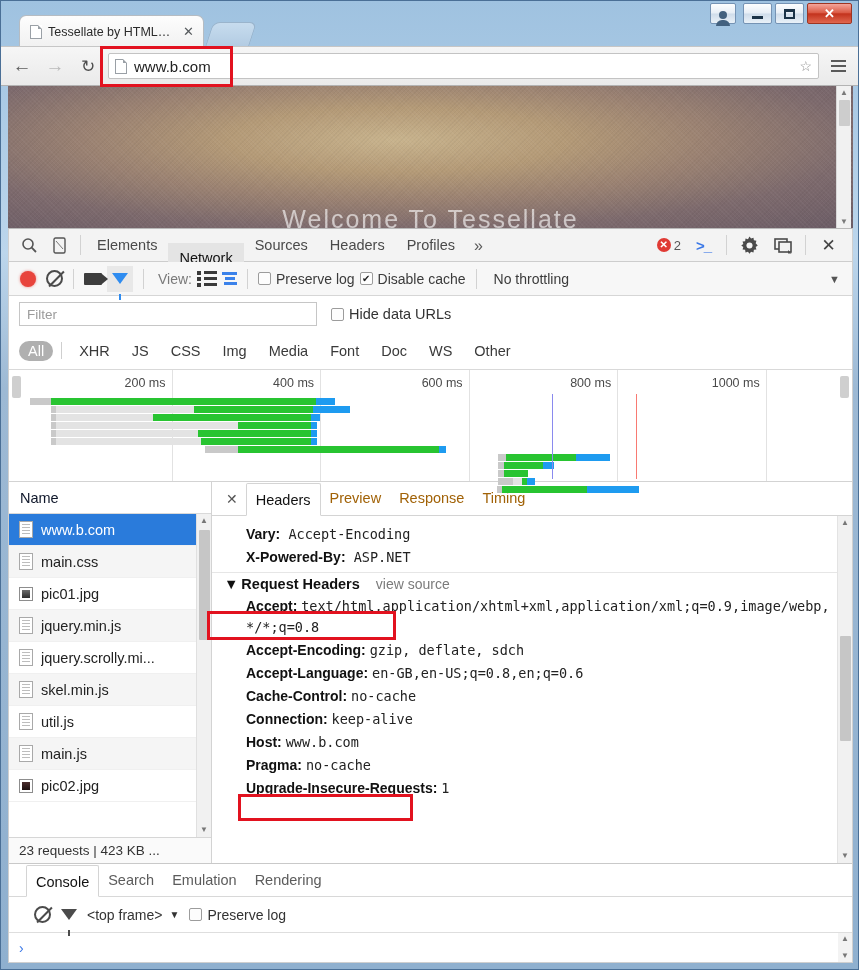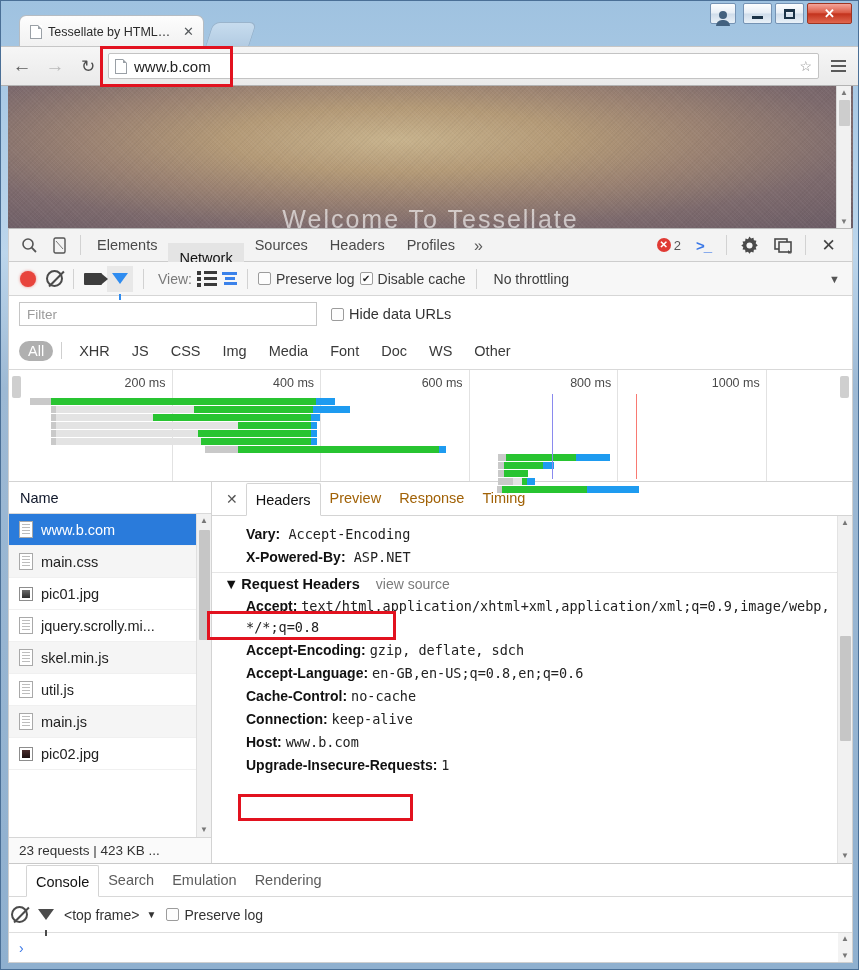--- a/index.html
+++ b/index.html
@@ -259,21 +259,21 @@
   .rp-scroll .arrow { font-size: 8px; color: #777; text-align: center; line-height: 14px; }
   .rp-scroll .thumb { position: absolute; top: 120px; left: 2px; width: 11px; height: 105px;
                       background: #c6c6c6; border-radius: 1px; }
 
   
   .drawer { border-top: 1px solid #c9c9c9; flex: none; background: #fff; }
   .dr-tabs { height: 33px; display: flex; align-items: center; padding-left: 17px; border-bottom: 1px solid #d8d8d8; }
   .dr-tab { padding: 0 9px; height: 32px; line-height: 32px; font-size: 14.5px; color: #5c5c5c; }
   .dr-tab.active { color: #111; border: 1px solid #d4d4d4; border-bottom-color: #fff; margin-bottom: -1px;
                    border-radius: 2px 2px 0 0; }
-  .dr-toolbar { height: 36px; display: flex; align-items: center; gap: 10px; padding: 0 2px;
+  .dr-toolbar { height: 36px; display: flex; align-items: center; gap: 10px; padding: 0 25px;
                 border-bottom: 1px solid #dedede; font-size: 14px; color: #333; }
   .frame-sel { display: flex; align-items: center; gap: 7px; }
   .dr-console { height: 29px; display: flex; align-items: center; padding-left: 10px; position: relative; }
   .dr-prompt { color: #3b78e7; font-size: 14px; }
   .dr-scroll { position: absolute; right: 0; top: 0; bottom: 0; width: 14px; background: #f3f3f3;
                display: flex; flex-direction: column; justify-content: space-between; }
   .dr-scroll .arrow { font-size: 8px; color: #777; text-align: center; line-height: 12px; }
 
   
   .anno { position: absolute; border: 3px solid #e2121f; pointer-events: none; z-index: 50; }
@@ -535,20 +535,24 @@
                 <span class="req-name">www.b.com</span>
               </div>
               <div class="req-row odd">
                 <span class="doc-ico"></span>
                 <span class="req-name">main.css</span>
               </div>
               <div class="req-row">
                 <span class="img-ico"></span>
                 <span class="req-name">pic01.jpg</span>
               </div>
+              <div class="req-row odd">
+                <span class="doc-ico"></span>
+                <span class="req-name">jquery.min.js</span>
+              </div>
               <div class="req-row">
                 <span class="doc-ico"></span>
                 <span class="req-name">jquery.scrolly.mi...</span>
               </div>
               <div class="req-row odd">
                 <span class="doc-ico"></span>
                 <span class="req-name">skel.min.js</span>
               </div>
               <div class="req-row">
                 <span class="doc-ico"></span>
@@ -597,20 +601,21 @@
               <span class="view-src">view source</span>
             </div>
 
             <div id="req-headers">
                 <div class="hdr-line"><span class="hdr-key">Accept: </span><span>text/html,application/xhtml+xml,application/xml;q=0.9,image/webp,*/*;q=0.8</span></div>
                 <div class="hdr-line"><span class="hdr-key">Accept-Encoding: </span><span>gzip, deflate, sdch</span></div>
                 <div class="hdr-line"><span class="hdr-key">Accept-Language: </span><span>en-GB,en-US;q=0.8,en;q=0.6</span></div>
                 <div class="hdr-line"><span class="hdr-key">Cache-Control: </span><span>no-cache</span></div>
                 <div class="hdr-line"><span class="hdr-key">Connection: </span><span>keep-alive</span></div>
                 <div class="hdr-line"><span class="hdr-key">Host: </span><span>www.b.com</span></div>
+                <div class="hdr-line"><span class="hdr-key">Pragma: </span><span>no-cache</span></div>
                 <div class="hdr-line"><span class="hdr-key">Upgrade-Insecure-Requests: </span><span>1</span></div>
               </div>
 
             <div class="rp-scroll">
               <div class="arrow">▲</div>
               <div class="thumb"></div>
               <div class="arrow" style="position:absolute;bottom:0;left:0;right:0;">▼</div>
             </div>
           </div>
         </div>

